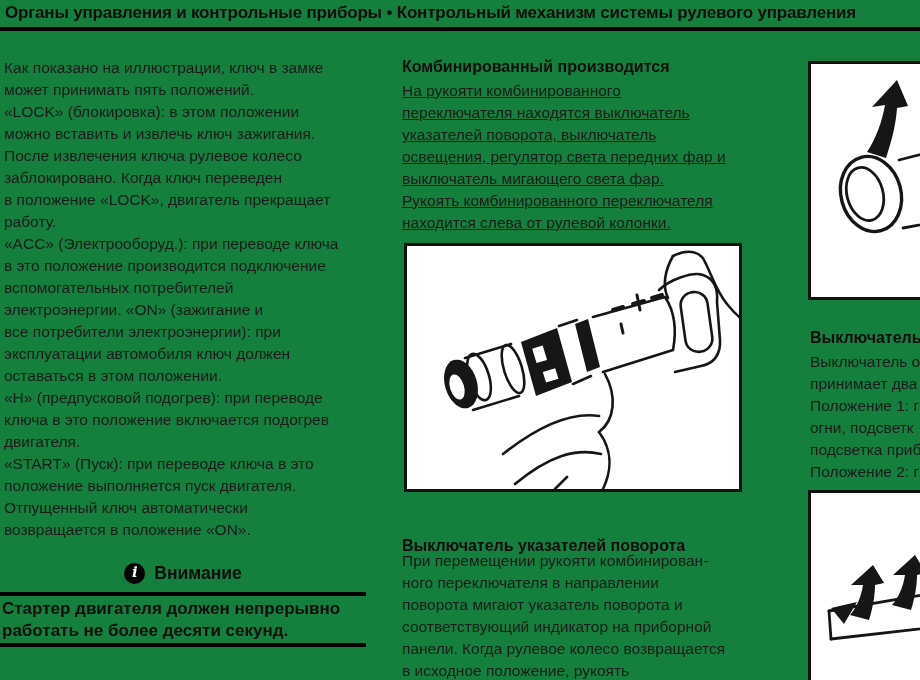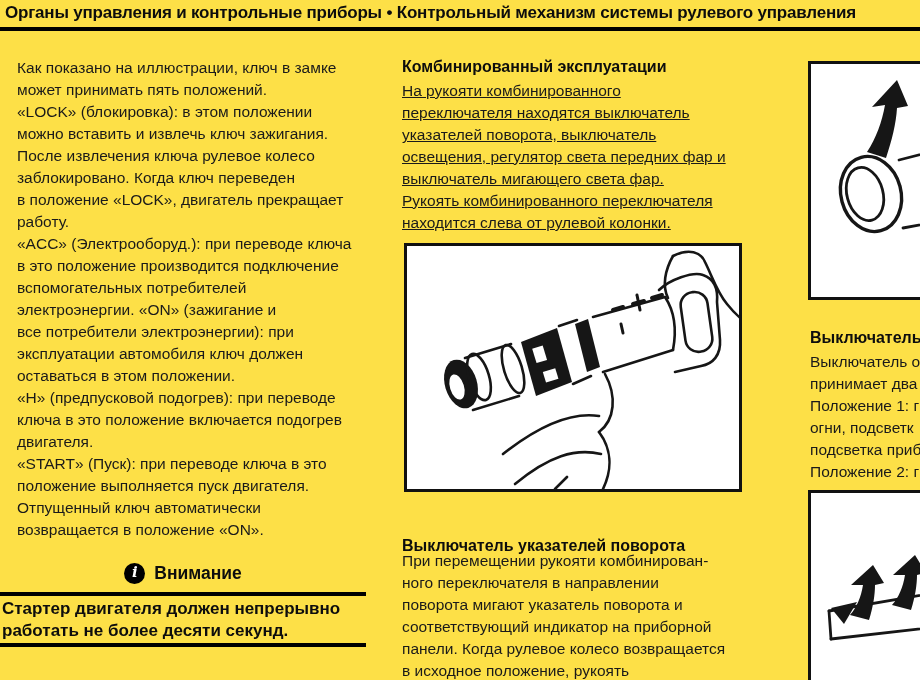--- a/index.html
+++ b/index.html
@@ -1,35 +1,35 @@
 <!DOCTYPE html>
 <html><head>
 <meta charset="utf-8">
 <style>
   html,body{margin:0;padding:0;background:#e8e8e8;}
   .page{
     position:relative;
     width:920px;height:680px;
-    background:#fde047;
+    background:#15803d;
     overflow:hidden;
     font-family:"Liberation Sans", sans-serif;
     color:#161616;
   }
   .header-title{
     position:absolute;left:5px;top:3px;width:912px;
     font-size:17px;font-weight:700;letter-spacing:-0.2px;
     white-space:nowrap;color:#0d0d0d;
   }
   .header-rule{
     position:absolute;left:0;top:27px;width:920px;height:4px;background:#000;
   }
   .body-text{
     font-size:15.5px;line-height:22px;white-space:pre-line;color:#1a1a1a;
   }
-  .left-paragraph{position:absolute;left:17px;top:57px;width:392px;}
+  .left-paragraph{position:absolute;left:4px;top:57px;width:392px;}
   .warning-head{
     position:absolute;left:0;top:560px;width:366px;height:26px;
     display:flex;align-items:center;justify-content:center;gap:9px;
   }
   .info-icon{
     width:21px;height:21px;border-radius:50%;background:#000;color:#fff;
     display:flex;align-items:center;justify-content:center;
     font-family:"DejaVu Serif", serif;font-style:italic;font-weight:700;
     font-size:15px;line-height:1;padding-bottom:1px;box-sizing:border-box;
   }
@@ -91,21 +91,21 @@
 
   <div class="warning-head">
     <span class="info-icon">i</span>
     <span class="warning-title">Внимание</span>
   </div>
   <div class="rule rule-top"></div>
   <div class="warning-text">Стартер двигателя должен непрерывно
 работать не более десяти секунд.</div>
   <div class="rule rule-bottom"></div>
 
-  <div class="section-heading mid-heading-1">Комбинированный эксплуатации</div>
+  <div class="section-heading mid-heading-1">Комбинированный производится</div>
   <div class="body-text mid-body-1">На рукояти комбинированного
 переключателя находятся выключатель
 указателей поворота, выключатель
 освещения, регулятор света передних фар и
 выключатель мигающего света фар.
 Рукоять комбинированного переключателя
 находится слева от рулевой колонки.</div>
 
   <div class="figure fig-mid">
     <svg width="332" height="243" viewBox="0 0 332 243" fill="none" stroke="#161616" stroke-width="2.6" stroke-linecap="round" stroke-linejoin="round">

